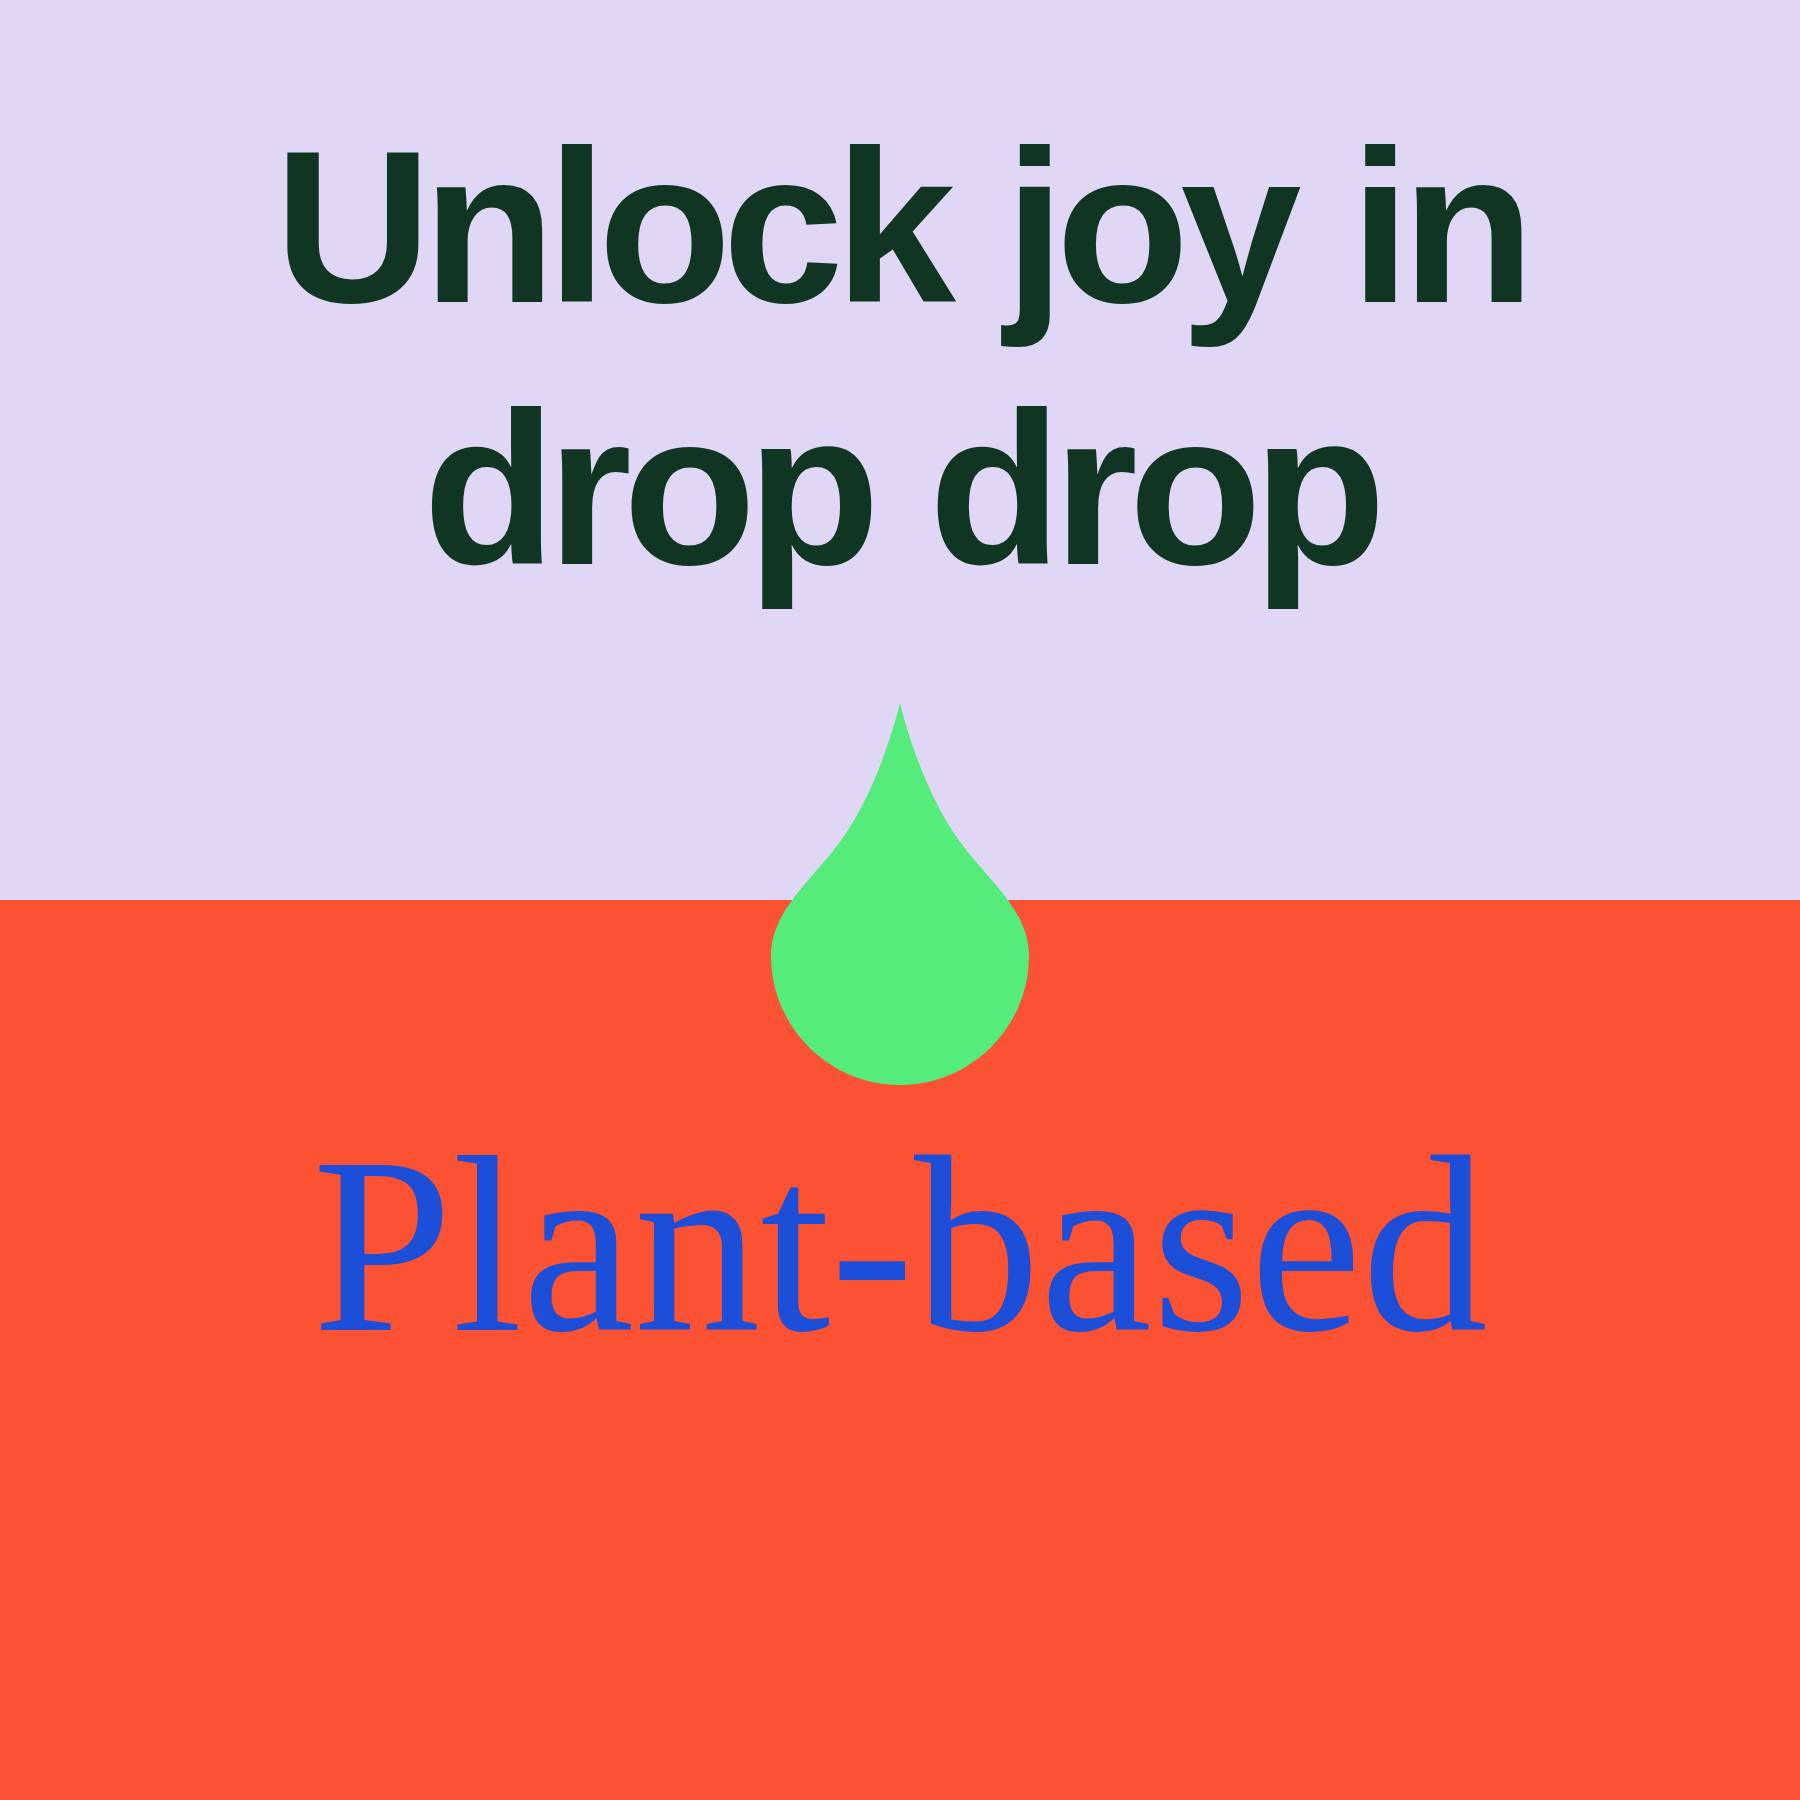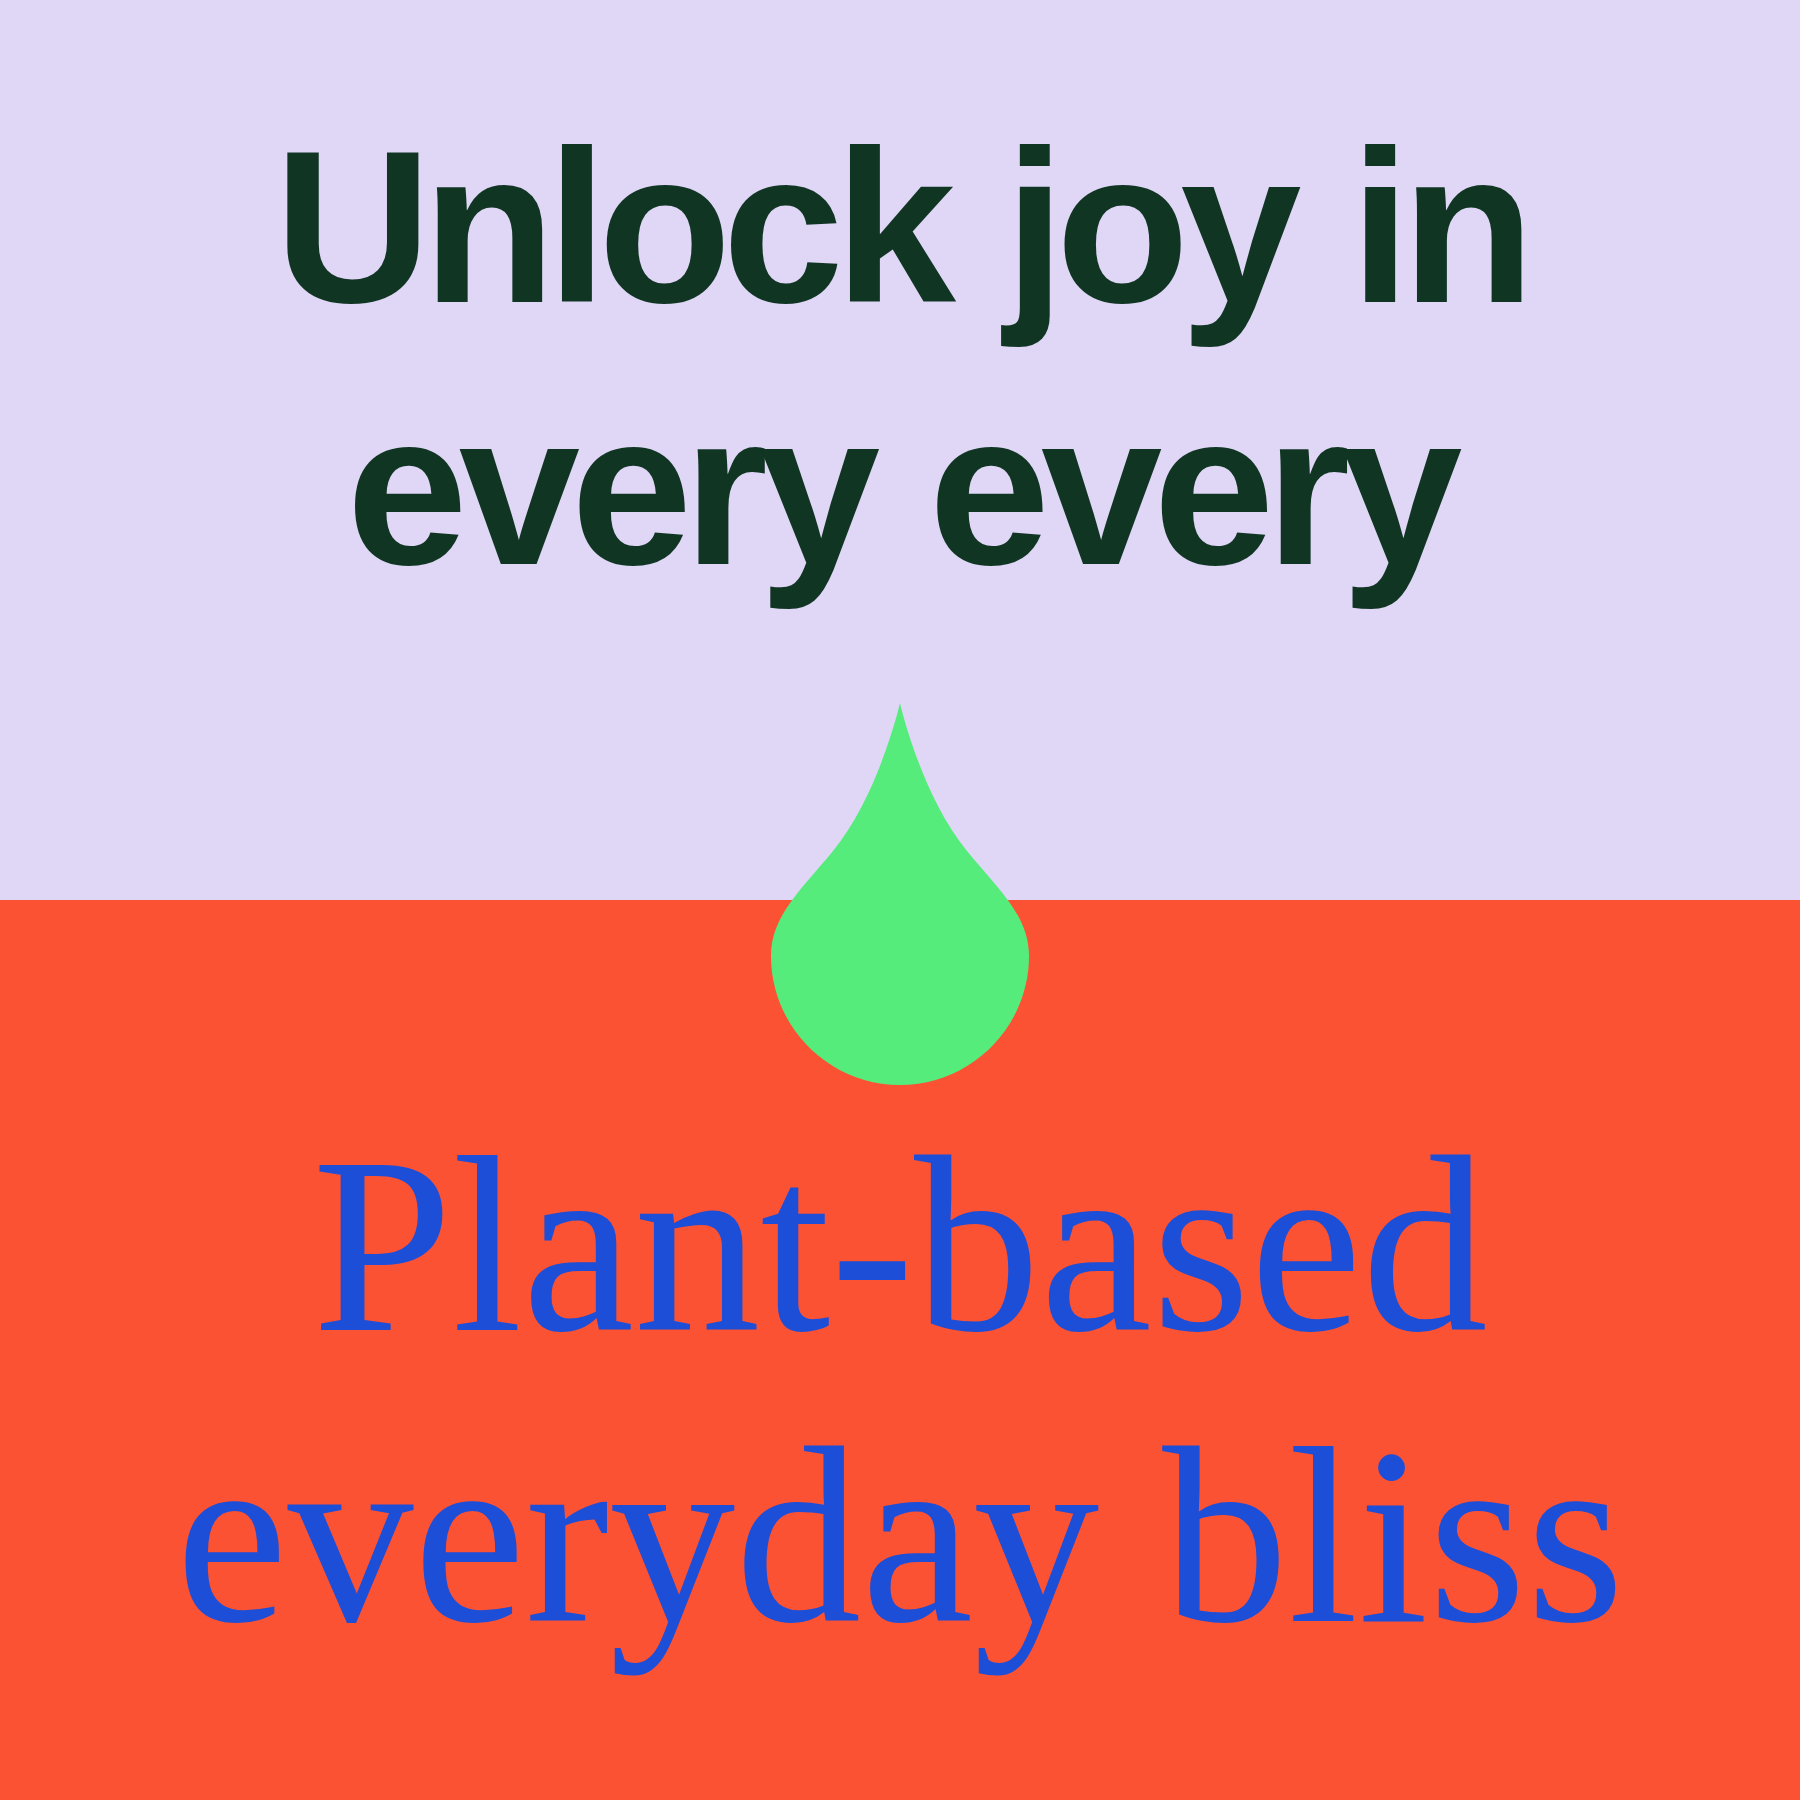--- a/index.html
+++ b/index.html
@@ -91,33 +91,32 @@
 </head>
 <body>
 
 <div id="poster">
 
   <div class="band" id="band-top"></div>
   <div class="band" id="band-bottom"></div>
 
   <div id="headline">
     <span class="hl-line">Unlock joy in</span>
-    <span class="hl-line">every every</span>
+    <span class="hl-line">drop drop</span>
   </div>
 
   <div id="drop-wrap">
     <svg viewBox="0 0 258 382" xmlns="http://www.w3.org/2000/svg" aria-hidden="true">
       <path d="M129 0
                C129 0 150 92 196 148
                C228 187 258 213 258 253
                C258 324 200 382 129 382
                C58 382 0 324 0 253
                C0 213 30 187 62 148
                C108 92 129 0 129 0 Z" fill="#55ec7b"></path>
     </svg>
   </div>
 
   <div id="subheadline">
     <span class="sub-line">Plant-based</span>
-    <span class="sub-line">everyday bliss</span>
   </div>
 
 </div>
 
 </body></html>

